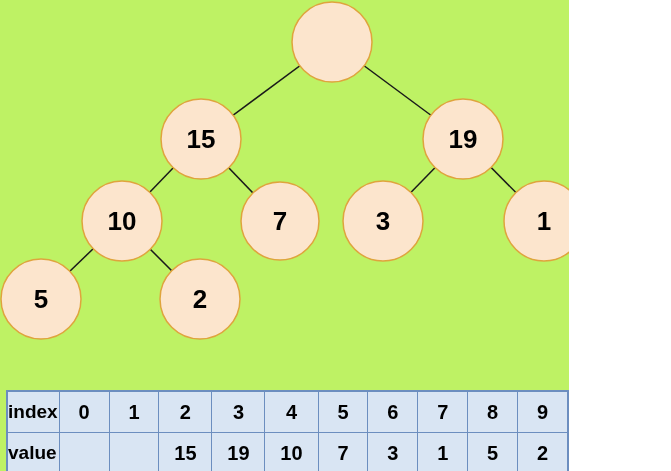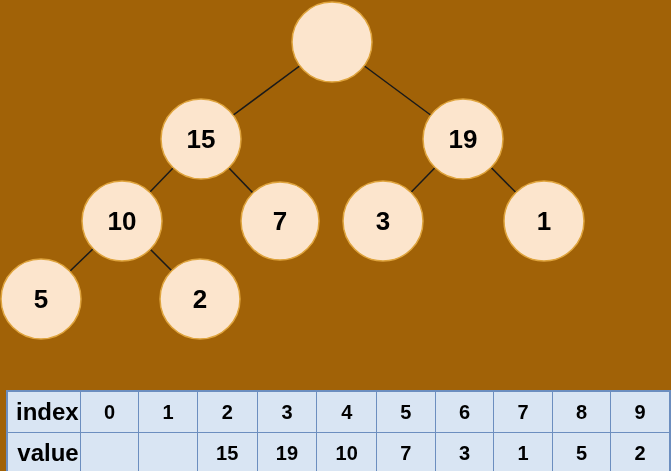--- a/index.html
+++ b/index.html
@@ -3,23 +3,23 @@
 <meta charset="utf-8">
 <style>
   html, body {
     margin: 0;
     padding: 0;
     background: #ffffff;
     font-family: "Liberation Sans", sans-serif;
   }
   .canvas {
     position: relative;
-    width: 671px;
+    width: 569px;
     height: 471px;
-    background: #a16207;
+    background: #bef264;
     overflow: hidden;
   }
   #tree-svg {
     position: absolute;
     left: 0;
     top: 0;
   }
   .node-label {
     font-family: "Liberation Sans", sans-serif;
     font-weight: bold;
@@ -38,23 +38,23 @@
     height: 38px;
     text-align: center;
     vertical-align: middle;
     font-weight: bold;
     font-size: 20px;
     color: #000000;
     overflow: hidden;
     white-space: nowrap;
   }
   #array-table td.row-header {
-    text-align: right;
-    padding-left: 8px;
-    font-size: 24px;
+    text-align: left;
+    padding-left: 0;
+    font-size: 19px;
   }
 </style>
 </head>
 <body>
 
 <div class="canvas">
   <svg id="tree-svg" width="671" height="380" xmlns="http://www.w3.org/2000/svg">
       <line x1="332" y1="42" x2="201" y2="139" stroke="#1a1a1a" stroke-width="1.5"></line>
       <line x1="332" y1="42" x2="463" y2="139" stroke="#1a1a1a" stroke-width="1.5"></line>
       <line x1="201" y1="139" x2="122" y2="221" stroke="#1a1a1a" stroke-width="1.5"></line>

